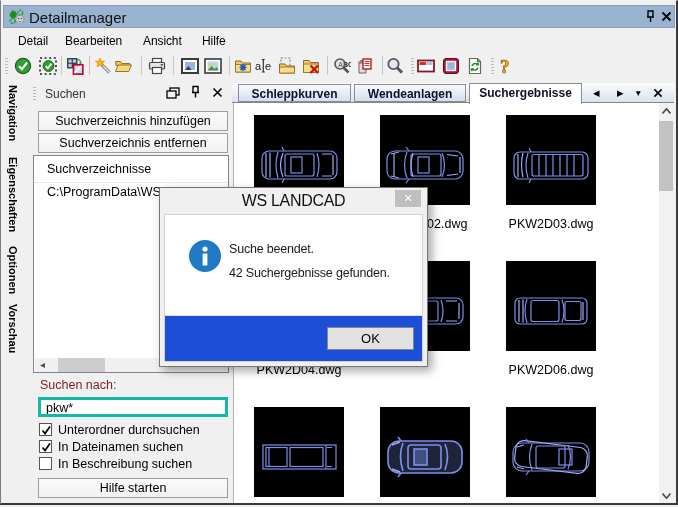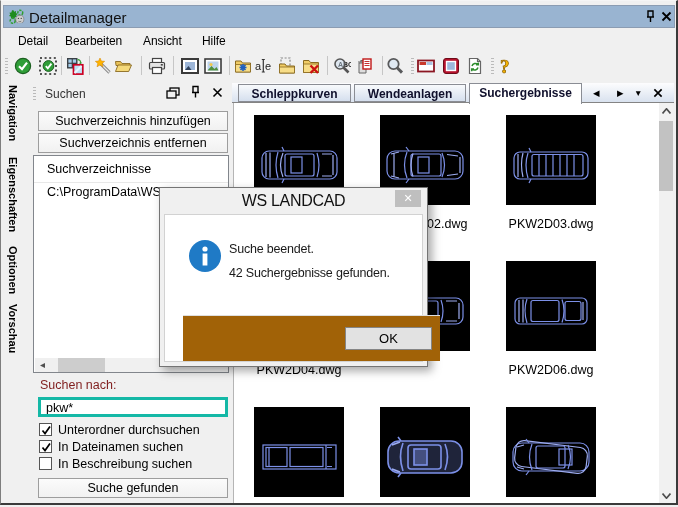--- a/index.html
+++ b/index.html
@@ -73,22 +73,22 @@
 
 
 #dialog { position:absolute; left:158px; top:186px; width:269px; height:180px;
   background:#f0f0f0; border:1px solid #747474; box-shadow:4px 4px 9px rgba(0,0,0,0.35); z-index:10; }
 #dlgtitle { position:absolute; left:0; top:4px; width:267px; text-align:center;
   font-size:16px; letter-spacing:-0.3px; color:#111; }
 #dlgclose { position:absolute; left:235px; top:2px; width:26px; height:17px; background:#bfbfbf;
   color:#fff; font-size:11px; text-align:center; line-height:16px; }
 #dlginner { position:absolute; left:4px; top:26px; width:259px; height:148px;
   background:#fff; border:1px solid #d2d2d2; }
-#dlgfooter { position:absolute; left:18px; bottom:0px; width:257px; height:46px;
-  background:#a16207; border-top:1px solid #dfdfdf; }
+#dlgfooter { position:absolute; left:0px; bottom:0px; width:257px; height:46px;
+  background:#1d4ed8; border-top:1px solid #dfdfdf; }
 #dlgicon { position:absolute; left:24px; top:25px; width:32px; height:32px; }
 .dlgtxt { position:absolute; left:64px; font-size:12.5px; letter-spacing:-0.2px; color:#1a1a1a; white-space:nowrap; }
 #okbtn { position:absolute; left:162px; top:11px; width:87px; height:23px;
   background:#e2e2e2; border:1px solid #858585; font-size:13px; color:#000;
   text-align:center; line-height:21px; }
 </style>
 </head>
 <body>
 <div id="win">
 
@@ -300,21 +300,21 @@
           <svg width="13" height="13" viewBox="0 0 13 13">
             <path d="M2.5 6.5 L5 9.5 L10 2.5" stroke="#000" stroke-width="1.7" fill="none"></path>
           </svg>
         </span>
       <span class="cblabel">In Dateinamen suchen</span>
     </div>
     <div class="cbrow" style="top:376px">
       <span class="cbox"></span>
       <span class="cblabel">In Beschreibung suchen</span>
     </div>
-    <div class="pbtn" style="top:397px">Suche gefunden</div>
+    <div class="pbtn" style="top:397px">Hilfe starten</div>
   </div>
 
   <div id="tabctrl">
     <div id="tabhead">
       <div class="tab" style="left:122px;width:112px">
           <div class="tt">Wendeanlagen</div>
         </div>
       <div class="tab" style="left:6px;width:113px">
           <div class="tt">Schleppkurven</div>
         </div>

